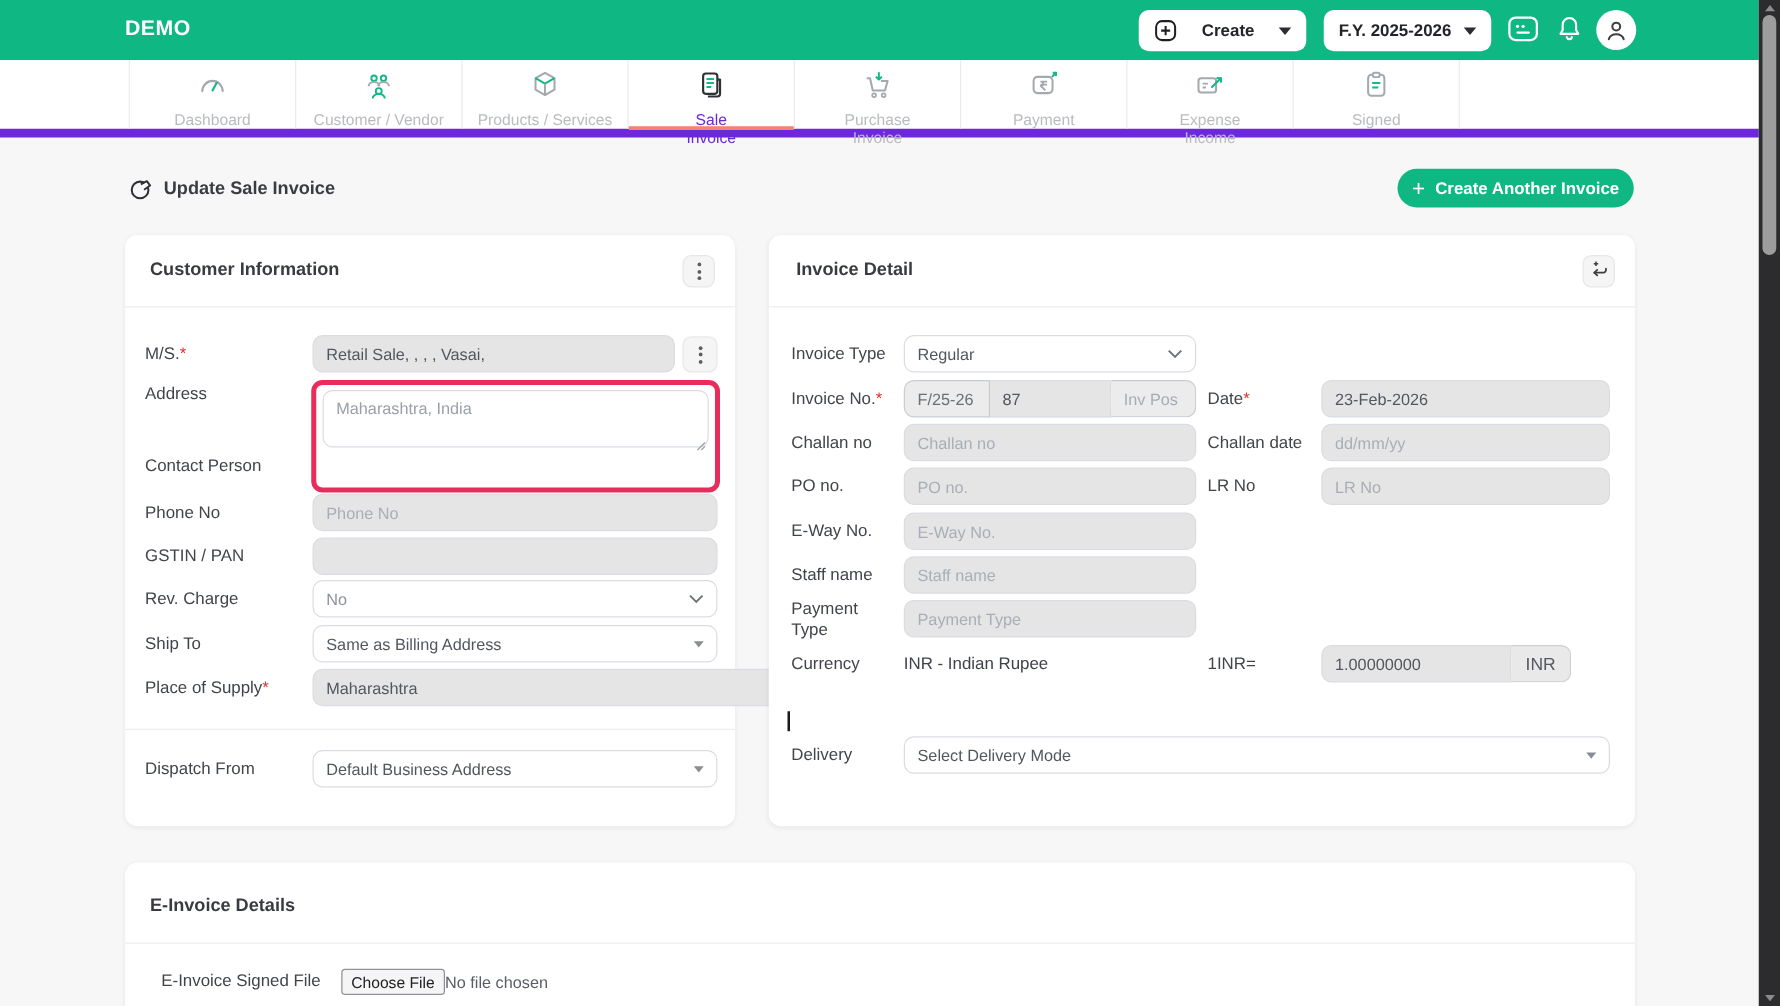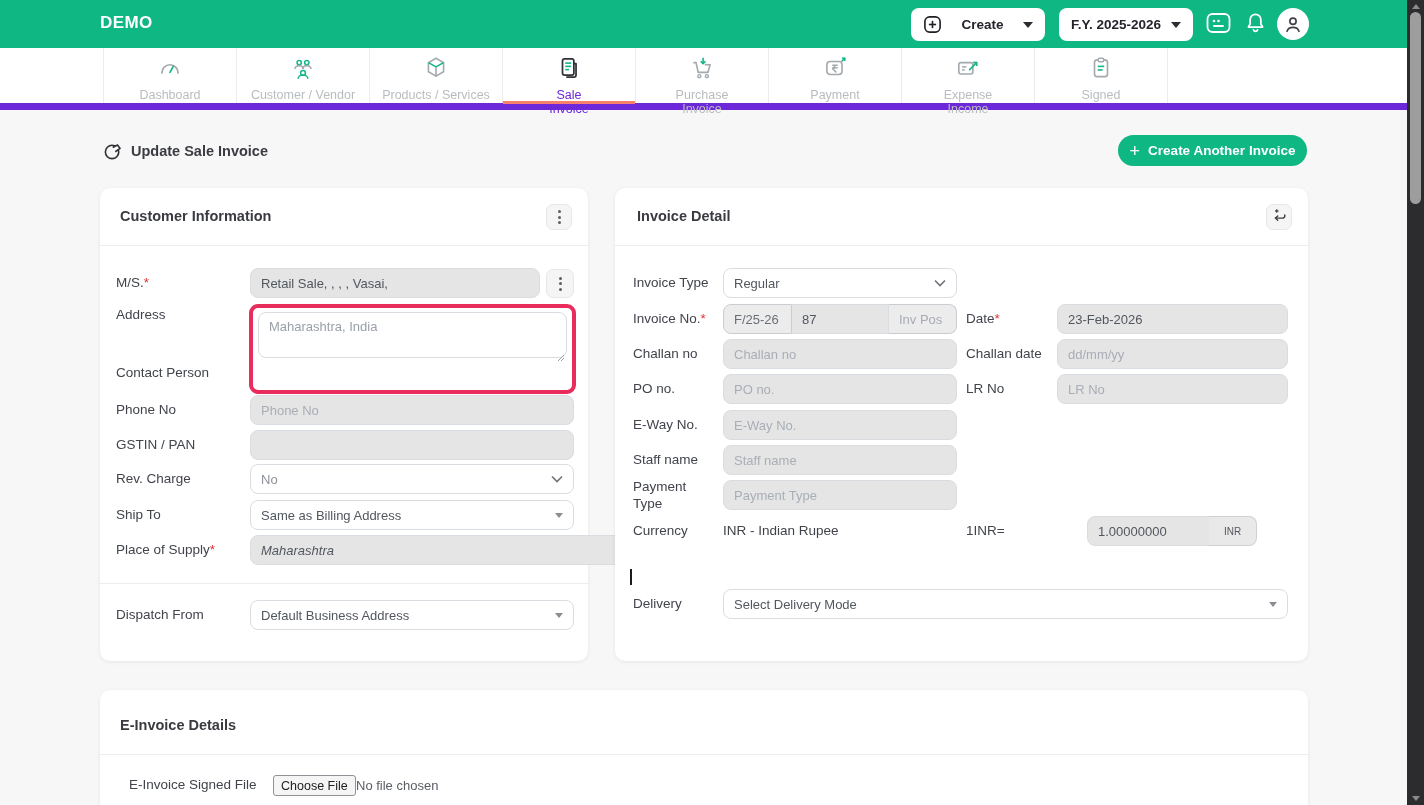--- a/index.html
+++ b/index.html
@@ -42,21 +42,21 @@
   .inp.gray { background:#ececec; border-color:#c9cdd2; color:#6a6f76; }
   .sel { position:absolute; height:30px; border:1px solid #d9dde2; border-radius:8px; background:#fff; display:flex; align-items:center; justify-content:space-between; padding:12px 10px; font-size:13px; color:#52575e; cursor:pointer; }
   .sel .ph { color:#8d9299; }
   .tri-sm { width:0; height:0; border-left:4px solid transparent; border-right:4px solid transparent; border-top:5px solid #8a8d92; }
   .chev { stroke:#6f7379; stroke-width:1.6; fill:none; }
 
   .ta { position:absolute; border:1px solid #d9dde2; border-radius:8px; background:#fff; padding:6px 10px; font-size:13px; color:#9aa0a8; font-family:inherit; resize:none; outline:none; }
   .highlight { position:absolute; border:4px solid #e82c5c; border-radius:9px; background:#fff; }
   .suggestion { position:absolute; background:#dbe7f8; display:flex; align-items:center; padding:0 10px; font-size:13.5px; color:#33363c; cursor:pointer; }
 
-  .suffix { position:absolute; height:30px; background:#e9e9e9; border:1px solid #cdd1d5; border-left:none; border-radius:0 8px 8px 0; display:flex; align-items:center; justify-content:center; font-size:10px; color:#55585e; }
+  .suffix { position:absolute; height:30px; background:#e9e9e9; border:1px solid #cdd1d5; border-left:none; border-radius:0 8px 8px 0; display:flex; align-items:center; justify-content:center; font-size:14px; color:#55585e; }
   .static-val { position:absolute; font-size:13.5px; color:#3f4248; line-height:30px; }
   .caret { position:absolute; width:1.5px; height:16px; background:#1b1b1b; }
 
   
   .filebtn { position:absolute; height:21px; padding:0 7px; background:#f5f5f5; border:1px solid #8f9296; border-radius:3px; font-size:12.5px; color:#202124; display:flex; align-items:center; cursor:pointer; }
   .filetext { position:absolute; font-size:13px; color:#5a5e64; line-height:21px; }
 
   
   .scrollbar { position:absolute; right:0; top:0; width:17px; height:805px; background:#2c2c2e; z-index:60; }
   .sb-thumb { position:absolute; left:3px; width:11px; top:12px; height:192px; background:#9d9d9d; border-radius:6px; }
@@ -263,21 +263,21 @@
         </svg>
     </div>
 
     <div class="flabel" style="left:16px; top:312px;">Ship To</div>
     <div class="sel" style="left:150px; top:312px; width:324px;">
       <span>Same as Billing Address</span>
       <span class="tri-sm"></span>
     </div>
 
     <div class="flabel" style="left:16px; top:347px;"><span>Place of Supply</span><span class="req">*</span></div>
-    <input class="inp" style="left: 150px; top: 347px; width: 376px; font-style: italic;" value="Maharashtra">
+    <input class="inp" style="left: 150px; top: 347px; width: 376px;" value="Maharashtra">
 
     <div class="card-div" style="top:395px;"></div>
 
     <div class="flabel" style="left:16px; top:412px;">Dispatch From</div>
     <div class="sel" style="left:150px; top:412px; width:324px;">
       <span>Default Business Address</span>
       <span class="tri-sm"></span>
     </div>
   </div>
 
@@ -325,21 +325,21 @@
 
     <div class="flabel" style="left:18px; top:257px;">Staff name</div>
     <input class="inp" style="left: 108px; top: 257px; width: 234px;" placeholder="Staff name">
 
     <div class="flabel" style="left:18px; top:290px; width:72px; line-height:17px;">Payment Type</div>
     <input class="inp" style="left: 108px; top: 292px; width: 234px;" placeholder="Payment Type">
 
     <div class="flabel" style="left:18px; top:328px;">Currency</div>
     <div class="static-val" style="left:108px; top:328px;">INR - Indian Rupee</div>
     <div class="flabel" style="left:351px; top:328px;">1INR=</div>
-    <input class="inp" style="left: 442px; top: 328px; width: 152px; border-radius: 8px 0px 0px 8px; margin-left: 30px;" value="1.00000000">
+    <input class="inp" style="left: 442px; top: 328px; width: 152px; border-radius: 8px 0px 0px 8px;" value="1.00000000">
     <div class="suffix" style="left:594px; top:328px; width:48px;">INR</div>
 
     <div class="caret" style="left:15px; top:381px;"></div>
 
     <div class="flabel" style="left:18px; top:401px;">Delivery</div>
     <div class="sel" style="left:108px; top:401px; width:565px;">
       <span>Select Delivery Mode</span>
       <span class="tri-sm"></span>
     </div>
   </div>

